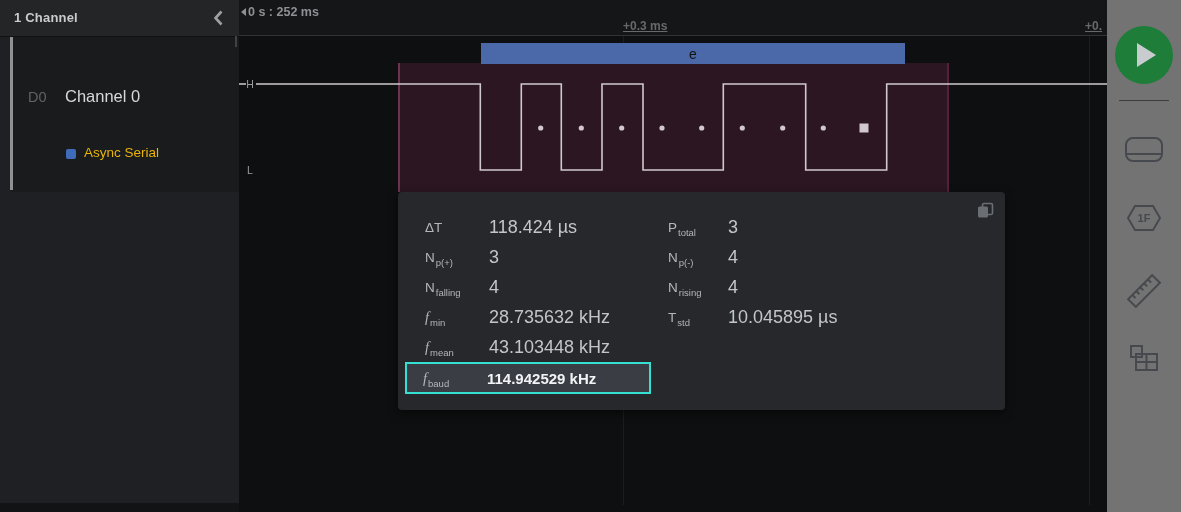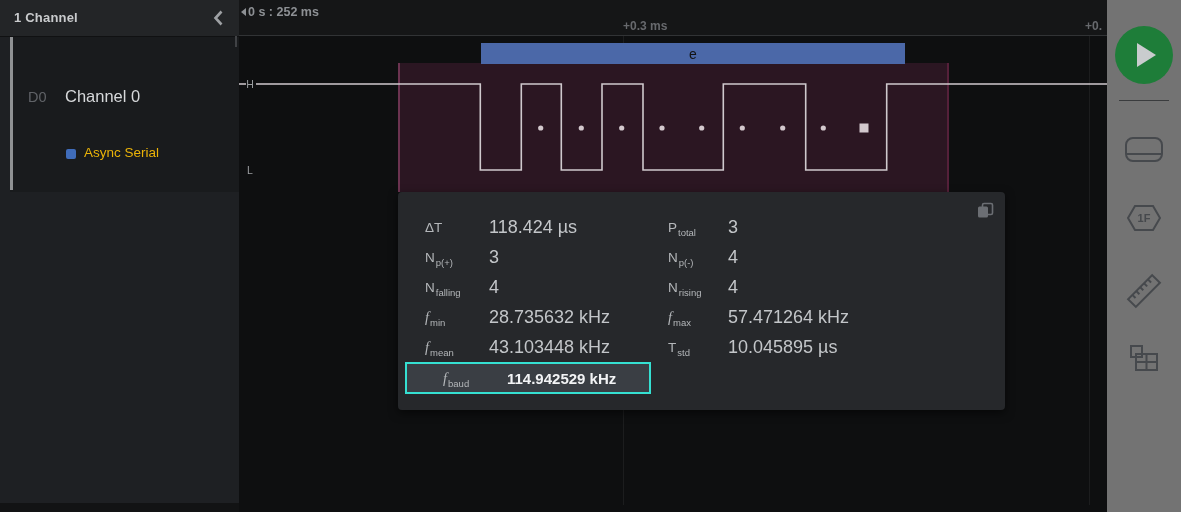--- a/index.html
+++ b/index.html
@@ -24,21 +24,21 @@
   .sb-tick { position:absolute; right:2px; top:36px; width:2px; height:11px; background:#404245; }
 
   
   .main { position:absolute; left:239px; top:0; width:868px; height:512px; background:#0e0f10; overflow:hidden; }
   .timeline { position:absolute; left:0; top:0; width:868px; height:36px; background:#151617;
               border-bottom:1px solid #313335; }
   .tl-abs { position:absolute; left:2px; top:5px; font-size:12.5px; font-weight:bold; color:#8d9094;
             display:flex; align-items:center; }
   .tl-marker { width:0; height:0; border-top:4px solid transparent; border-bottom:4px solid transparent;
                border-right:5px solid #8d9094; margin-right:2px; }
-  .tl-off { position:absolute; top:19px; font-size:12px; font-weight:bold; color:#67696d; }
+  .tl-off { position:absolute; top:19px; font-size:12px; font-weight:bold; color:#67696d;text-decoration:underline; }
   .tl-off.o1 { left:384px; }
   .tl-off.o2 { left:846px; }
   .gridline { position:absolute; top:36px; width:1px; height:469px; background:rgba(255,255,255,0.06); }
   .gridline.g1 { left:384px; } .gridline.g2 { left:850px; }
 
   .measure-region { position:absolute; left:159px; top:63px; width:551px; height:129px;
                     background:#2b1622; border-left:2px solid #6b3350; border-right:2px solid #55203a; }
   .decode-bar { position:absolute; left:242px; top:43px; width:424px; height:21px; background:#4b68a8;
                 display:flex; align-items:center; justify-content:center; }
   .decode-bar span { font-size:14px; color:#131313; }
@@ -53,21 +53,21 @@
   .pcol { position:absolute; top:20px; }
   .pcol.left { left:27px; }
   .pcol.right { left:270px; }
   .prow { height:30px; display:flex; align-items:center; }
   .plabel { width:64px; font-size:13.5px; color:#b4b7ba; white-space:nowrap; }
   .pcol.right .plabel { width:60px; }
   .plabel .it { font-style:italic; font-family:"Liberation Serif", serif; font-size:14.5px; }
   .sub { font-size:9.5px; position:relative; top:4px; margin-left:1px; letter-spacing:0; }
   .pvalue { font-size:18px; color:#c3c6c9; white-space:nowrap; }
   .baud-row { position:absolute; left:7px; top:170px; width:246px; height:32px; background:#3a3e44;
-              border:2px solid #35e0d2; display:flex; align-items:center; padding-left:36px; }
+              border:2px solid #35e0d2; display:flex; align-items:center; padding-left:16px; }
   .baud-row .plabel { width:64px; }
   .baud-row .pvalue { font-size:15px; font-weight:bold; color:#f2f3f5; }
   .copy-btn { position:absolute; right:11px; top:10px; width:17px; height:17px; cursor:pointer; }
 
   
   .rightbar { position:absolute; left:1107px; top:0; width:84px; height:512px; background:#737373; }
   .play-btn { position:absolute; left:8px; top:26px; width:58px; height:58px; border-radius:50%;
               background:#1e7d39; display:flex; align-items:center; justify-content:center; cursor:pointer; }
   .play-tri { width:0; height:0; border-top:12px solid transparent; border-bottom:12px solid transparent;
               border-left:19px solid #c9ccce; margin-left:5px; }
@@ -177,24 +177,20 @@
         </div>
         <div class="prow">
           <span class="plabel"><span>N</span><span class="sub">p(-)</span></span>
           <span class="pvalue">4</span>
         </div>
         <div class="prow">
           <span class="plabel"><span>N</span><span class="sub">rising</span></span>
           <span class="pvalue">4</span>
         </div>
         <div class="prow">
-          <span class="plabel"><span class="it">f</span><span class="sub">max</span></span>
-          <span class="pvalue">57.471264 kHz</span>
-        </div>
-        <div class="prow">
           <span class="plabel"><span>T</span><span class="sub">std</span></span>
           <span class="pvalue">10.045895 µs</span>
         </div>
       </div>
 
       <div class="baud-row">
         <span class="plabel"><span class="it">f</span><span class="sub">baud</span></span>
         <span class="pvalue">114.942529 kHz</span>
       </div>
     </section>

